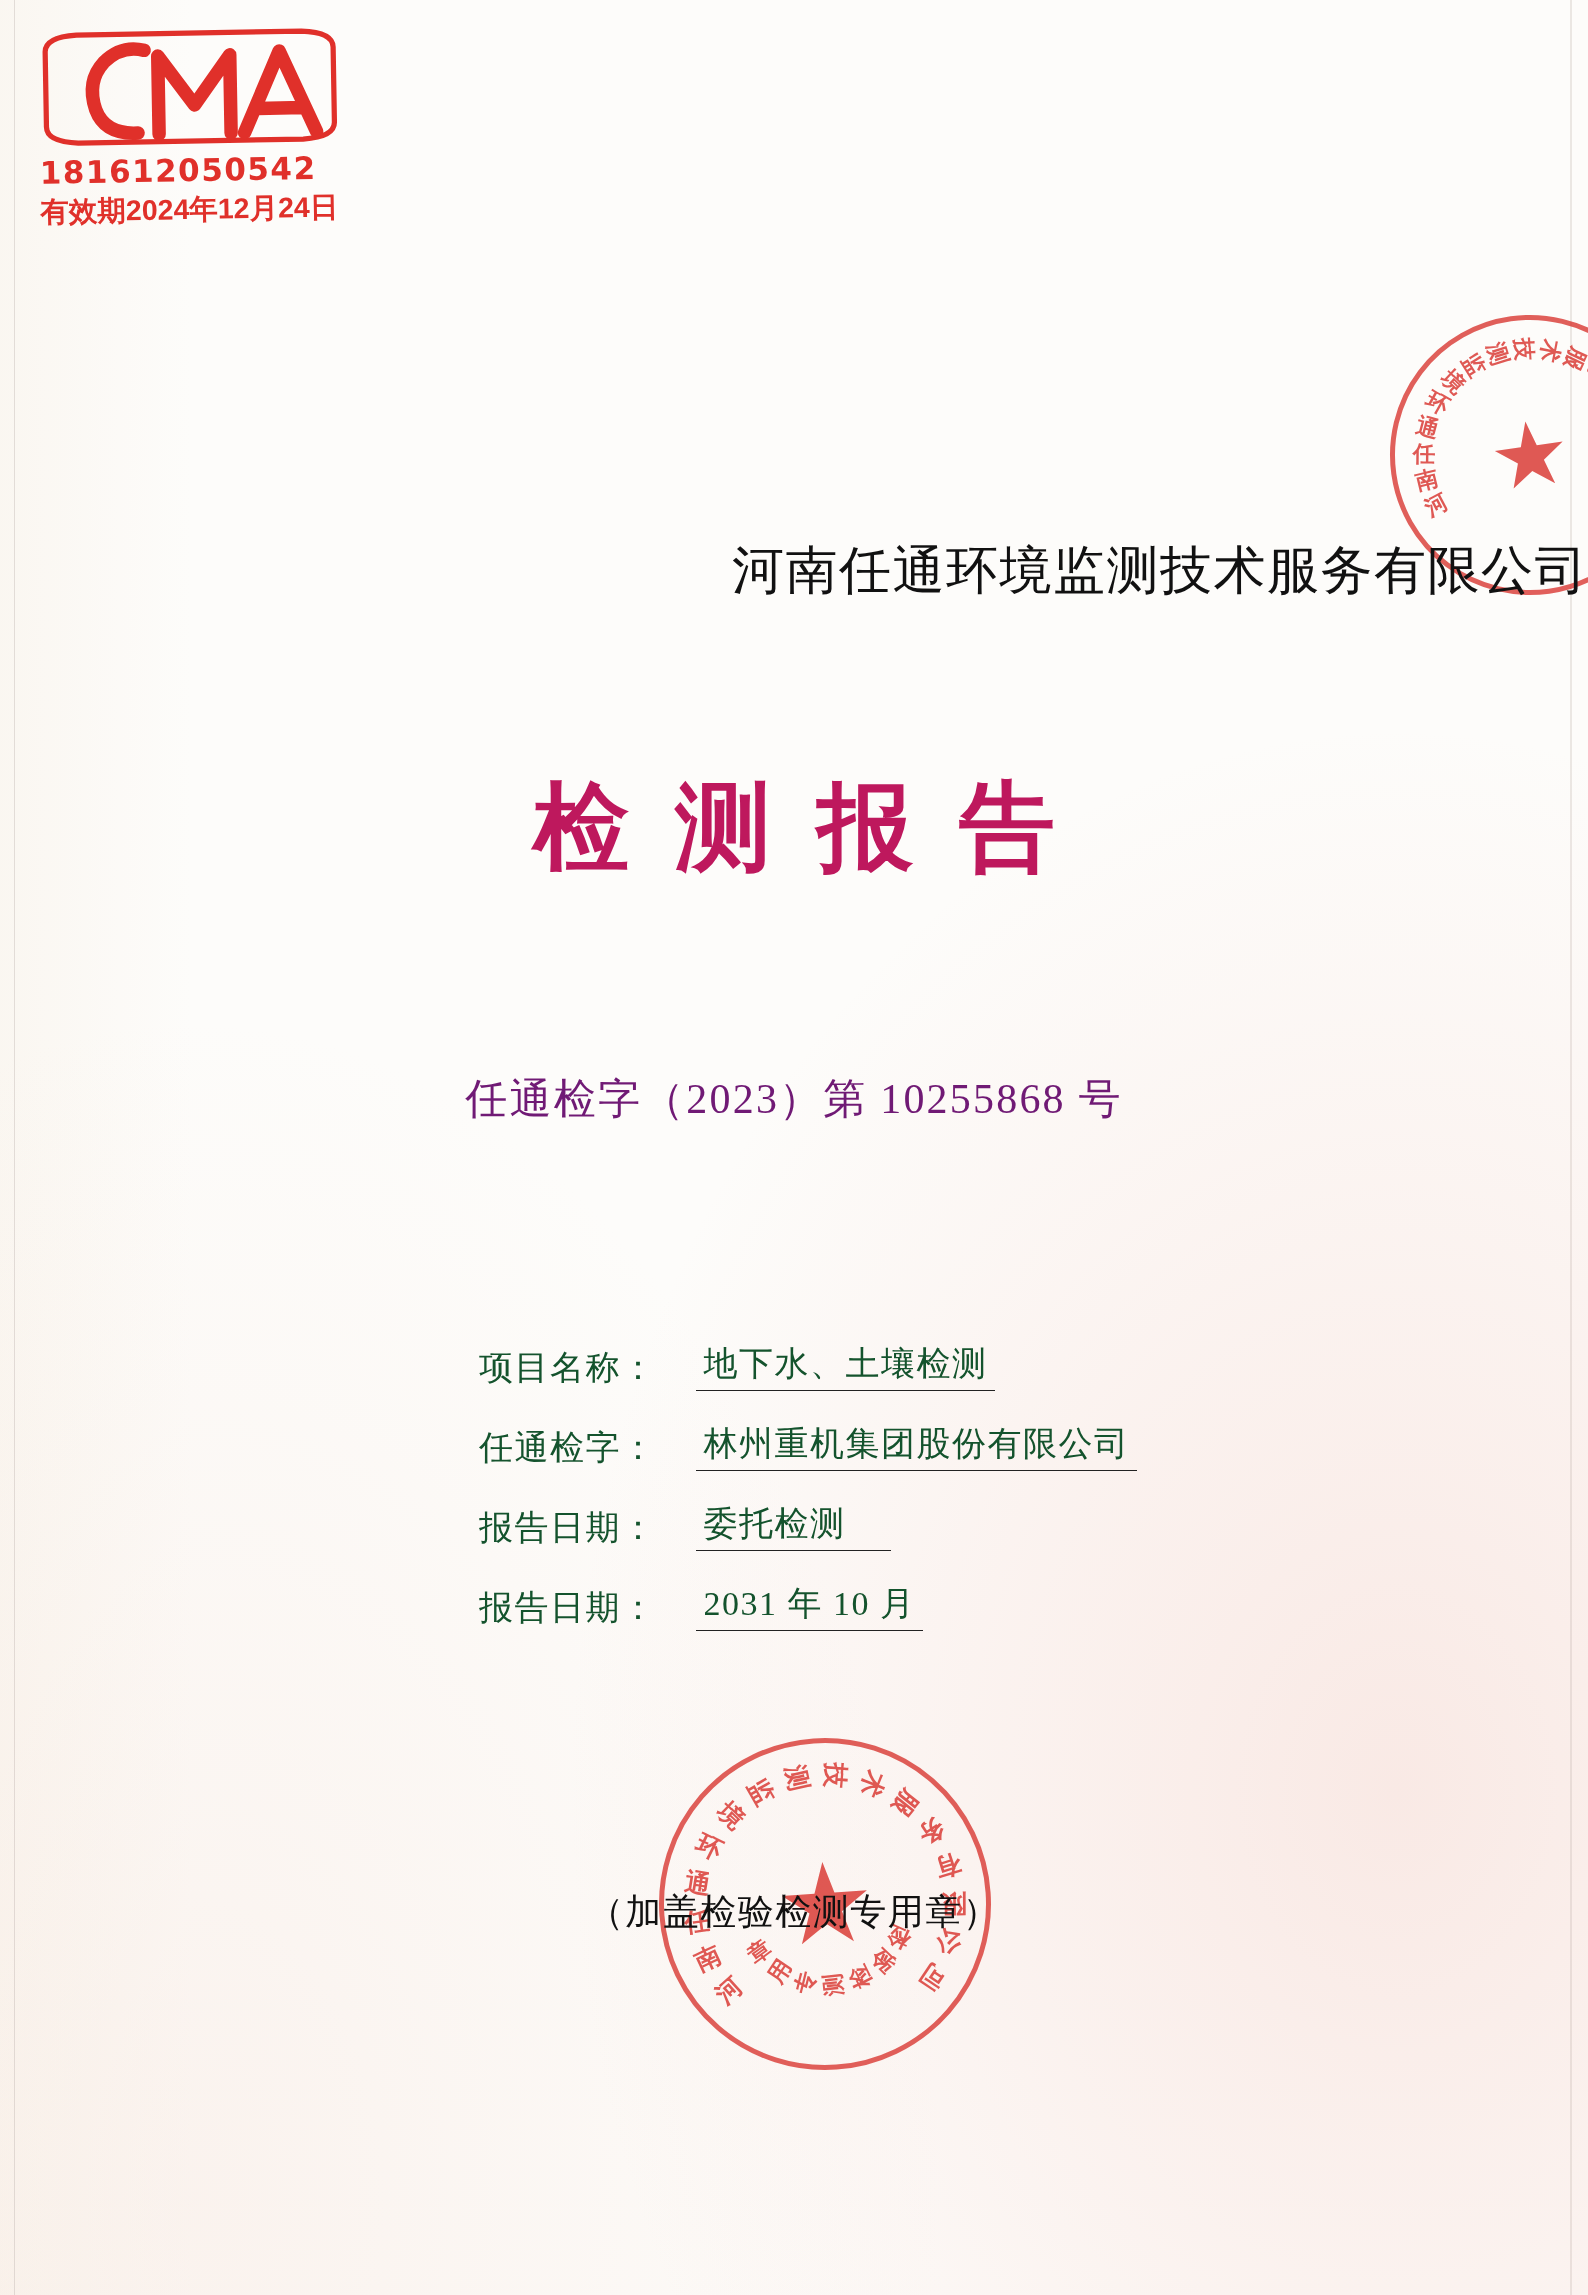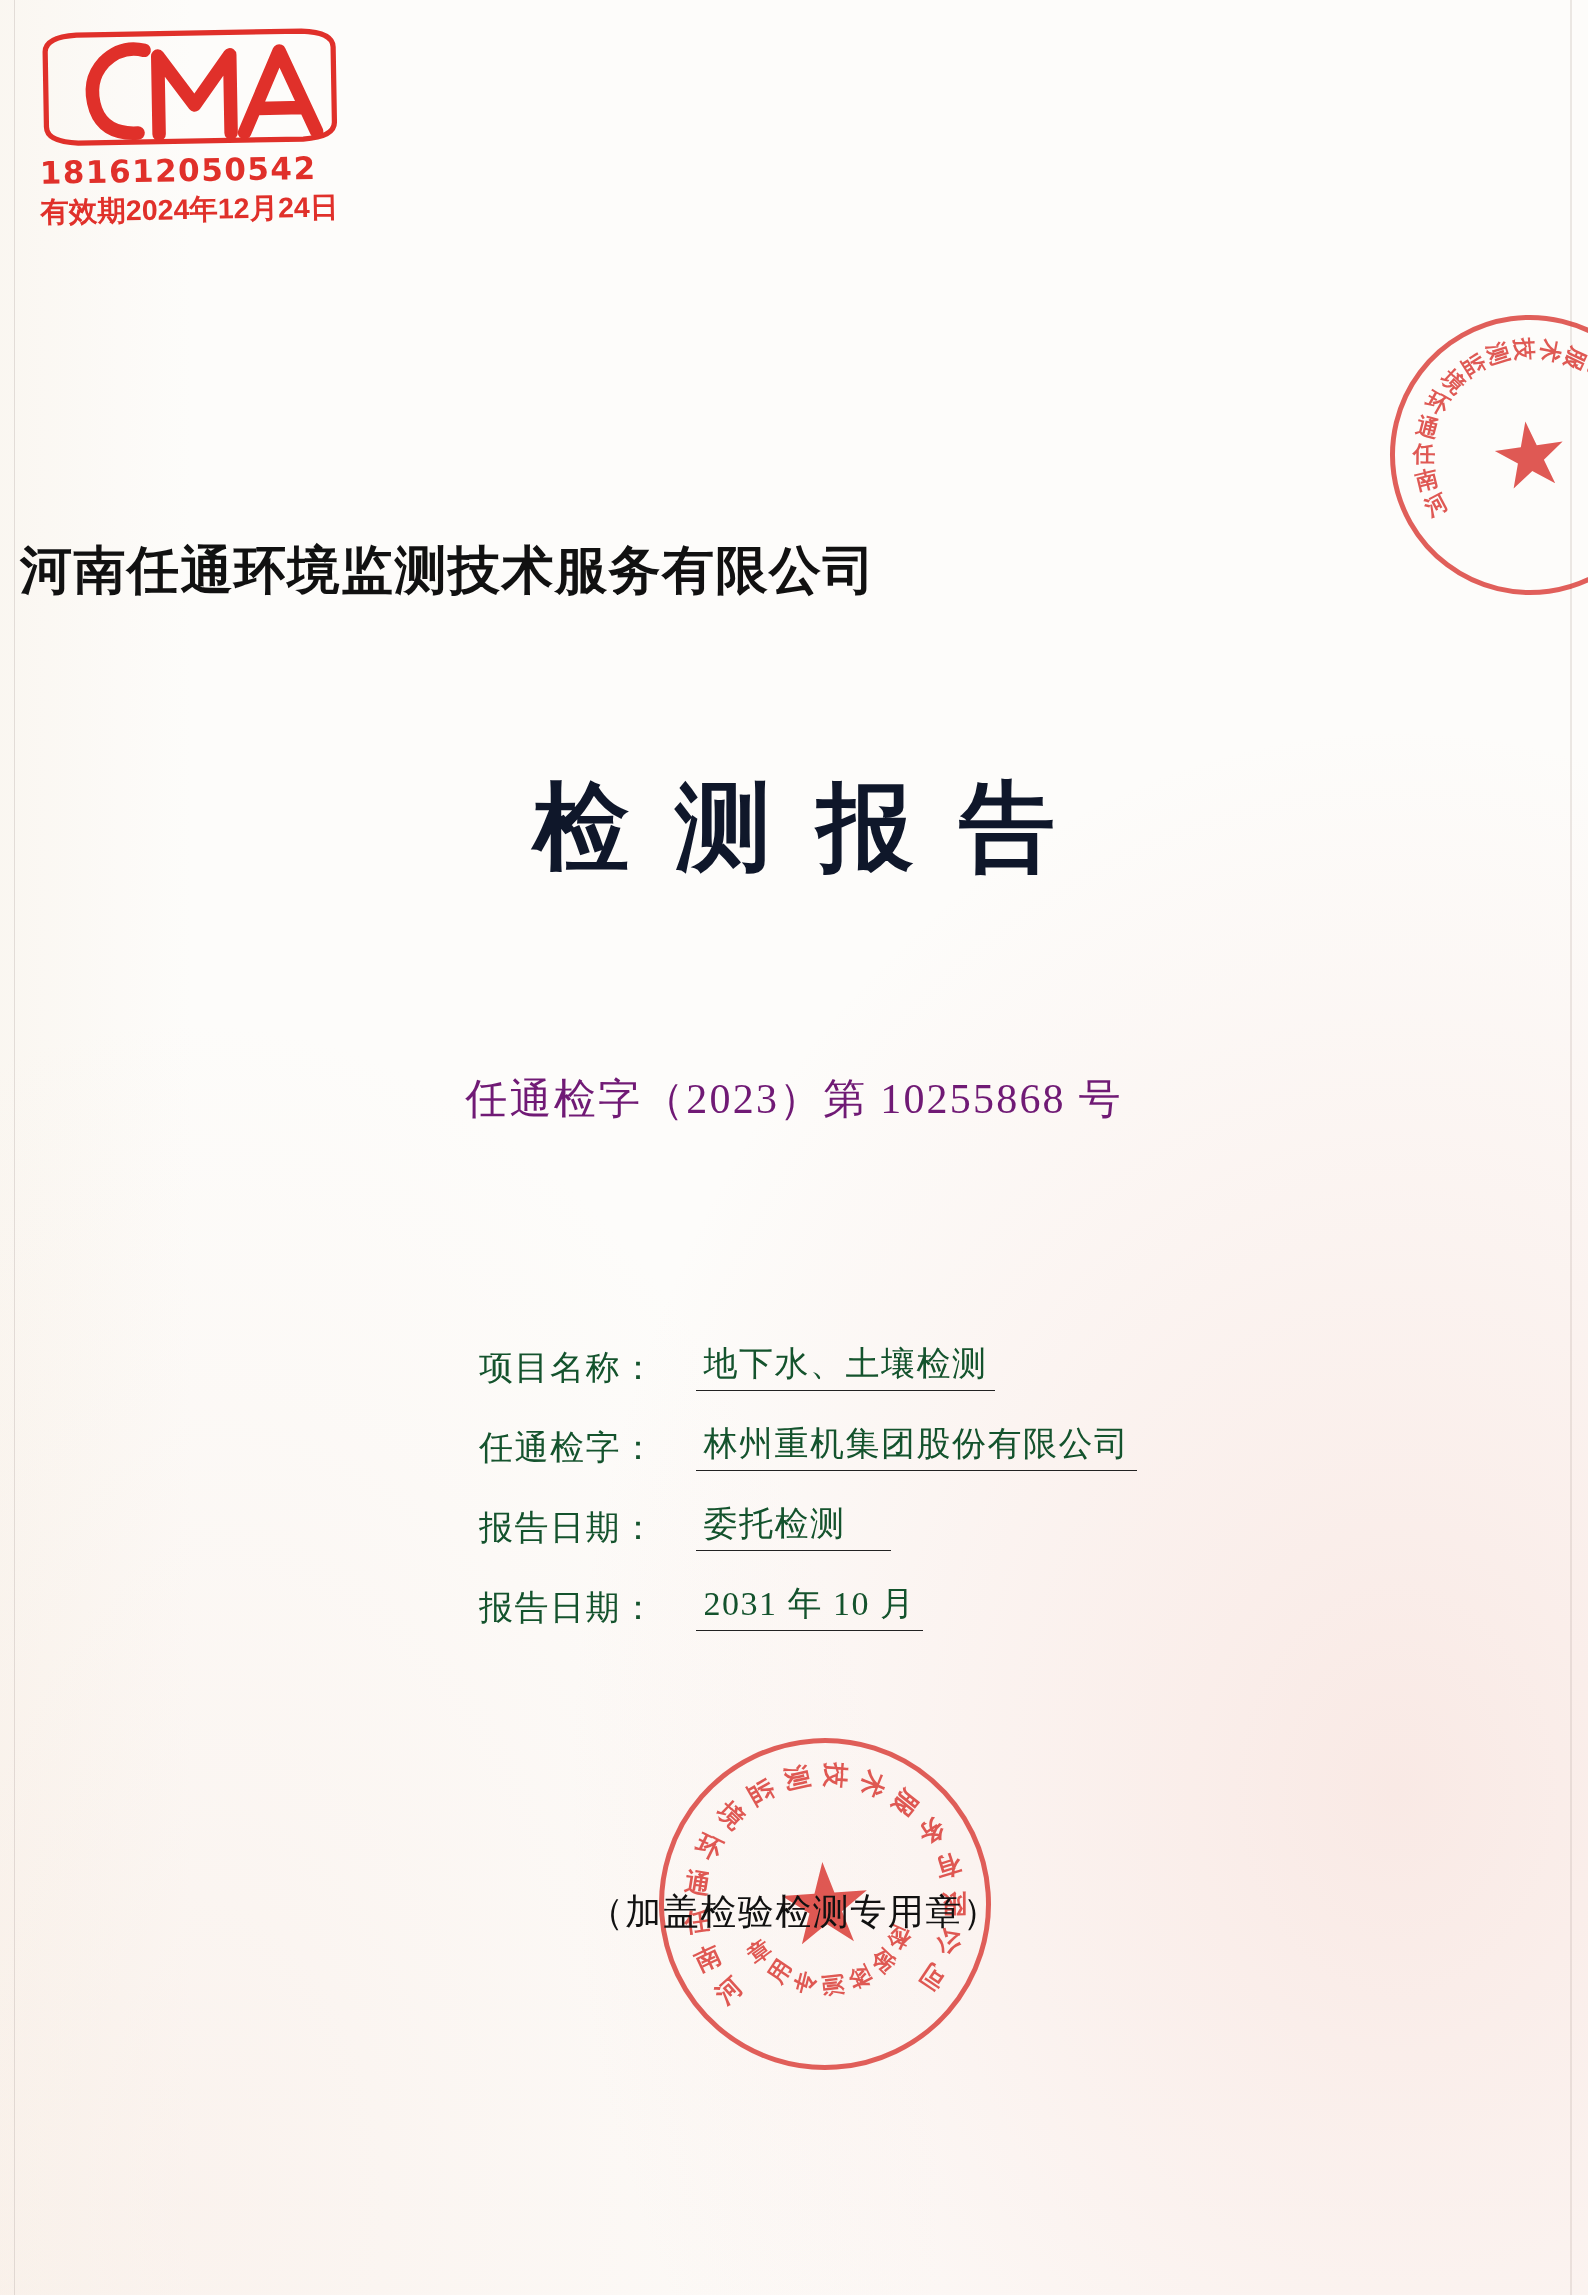--- a/index.html
+++ b/index.html
@@ -118,40 +118,40 @@
     font-weight: 700;
     white-space: nowrap;
   }
 
   
   .company {
     position: absolute;
     top: 536px;
     left: 0;
     right: 0;
-    text-align: left;
+    text-align: right;
     font-family: "Liberation Sans", "DejaVu Sans", sans-serif;
-    font-weight: 700;
+    font-weight: 400;
     font-size: 52px;
     letter-spacing: 1.5px;
     color: #111;
     margin-left: 20px;
   }
   .doc-title {
     position: absolute;
     top: 764px;
     left: 0;
     right: 0;
     text-align: center;
     font-family: "Liberation Sans", "DejaVu Sans", sans-serif;
     font-weight: 700;
     font-size: 96px;
     letter-spacing: 46px;
     text-indent: 46px;
-    color: #0f172a;
+    color: #be185d;
   }
   .doc-number {
     position: absolute;
     top: 1071px;
     left: 0;
     right: 0;
     text-align: center;
     font-family: "Liberation Serif", "DejaVu Serif", serif;
     font-size: 42px;
     letter-spacing: 2.2px;

